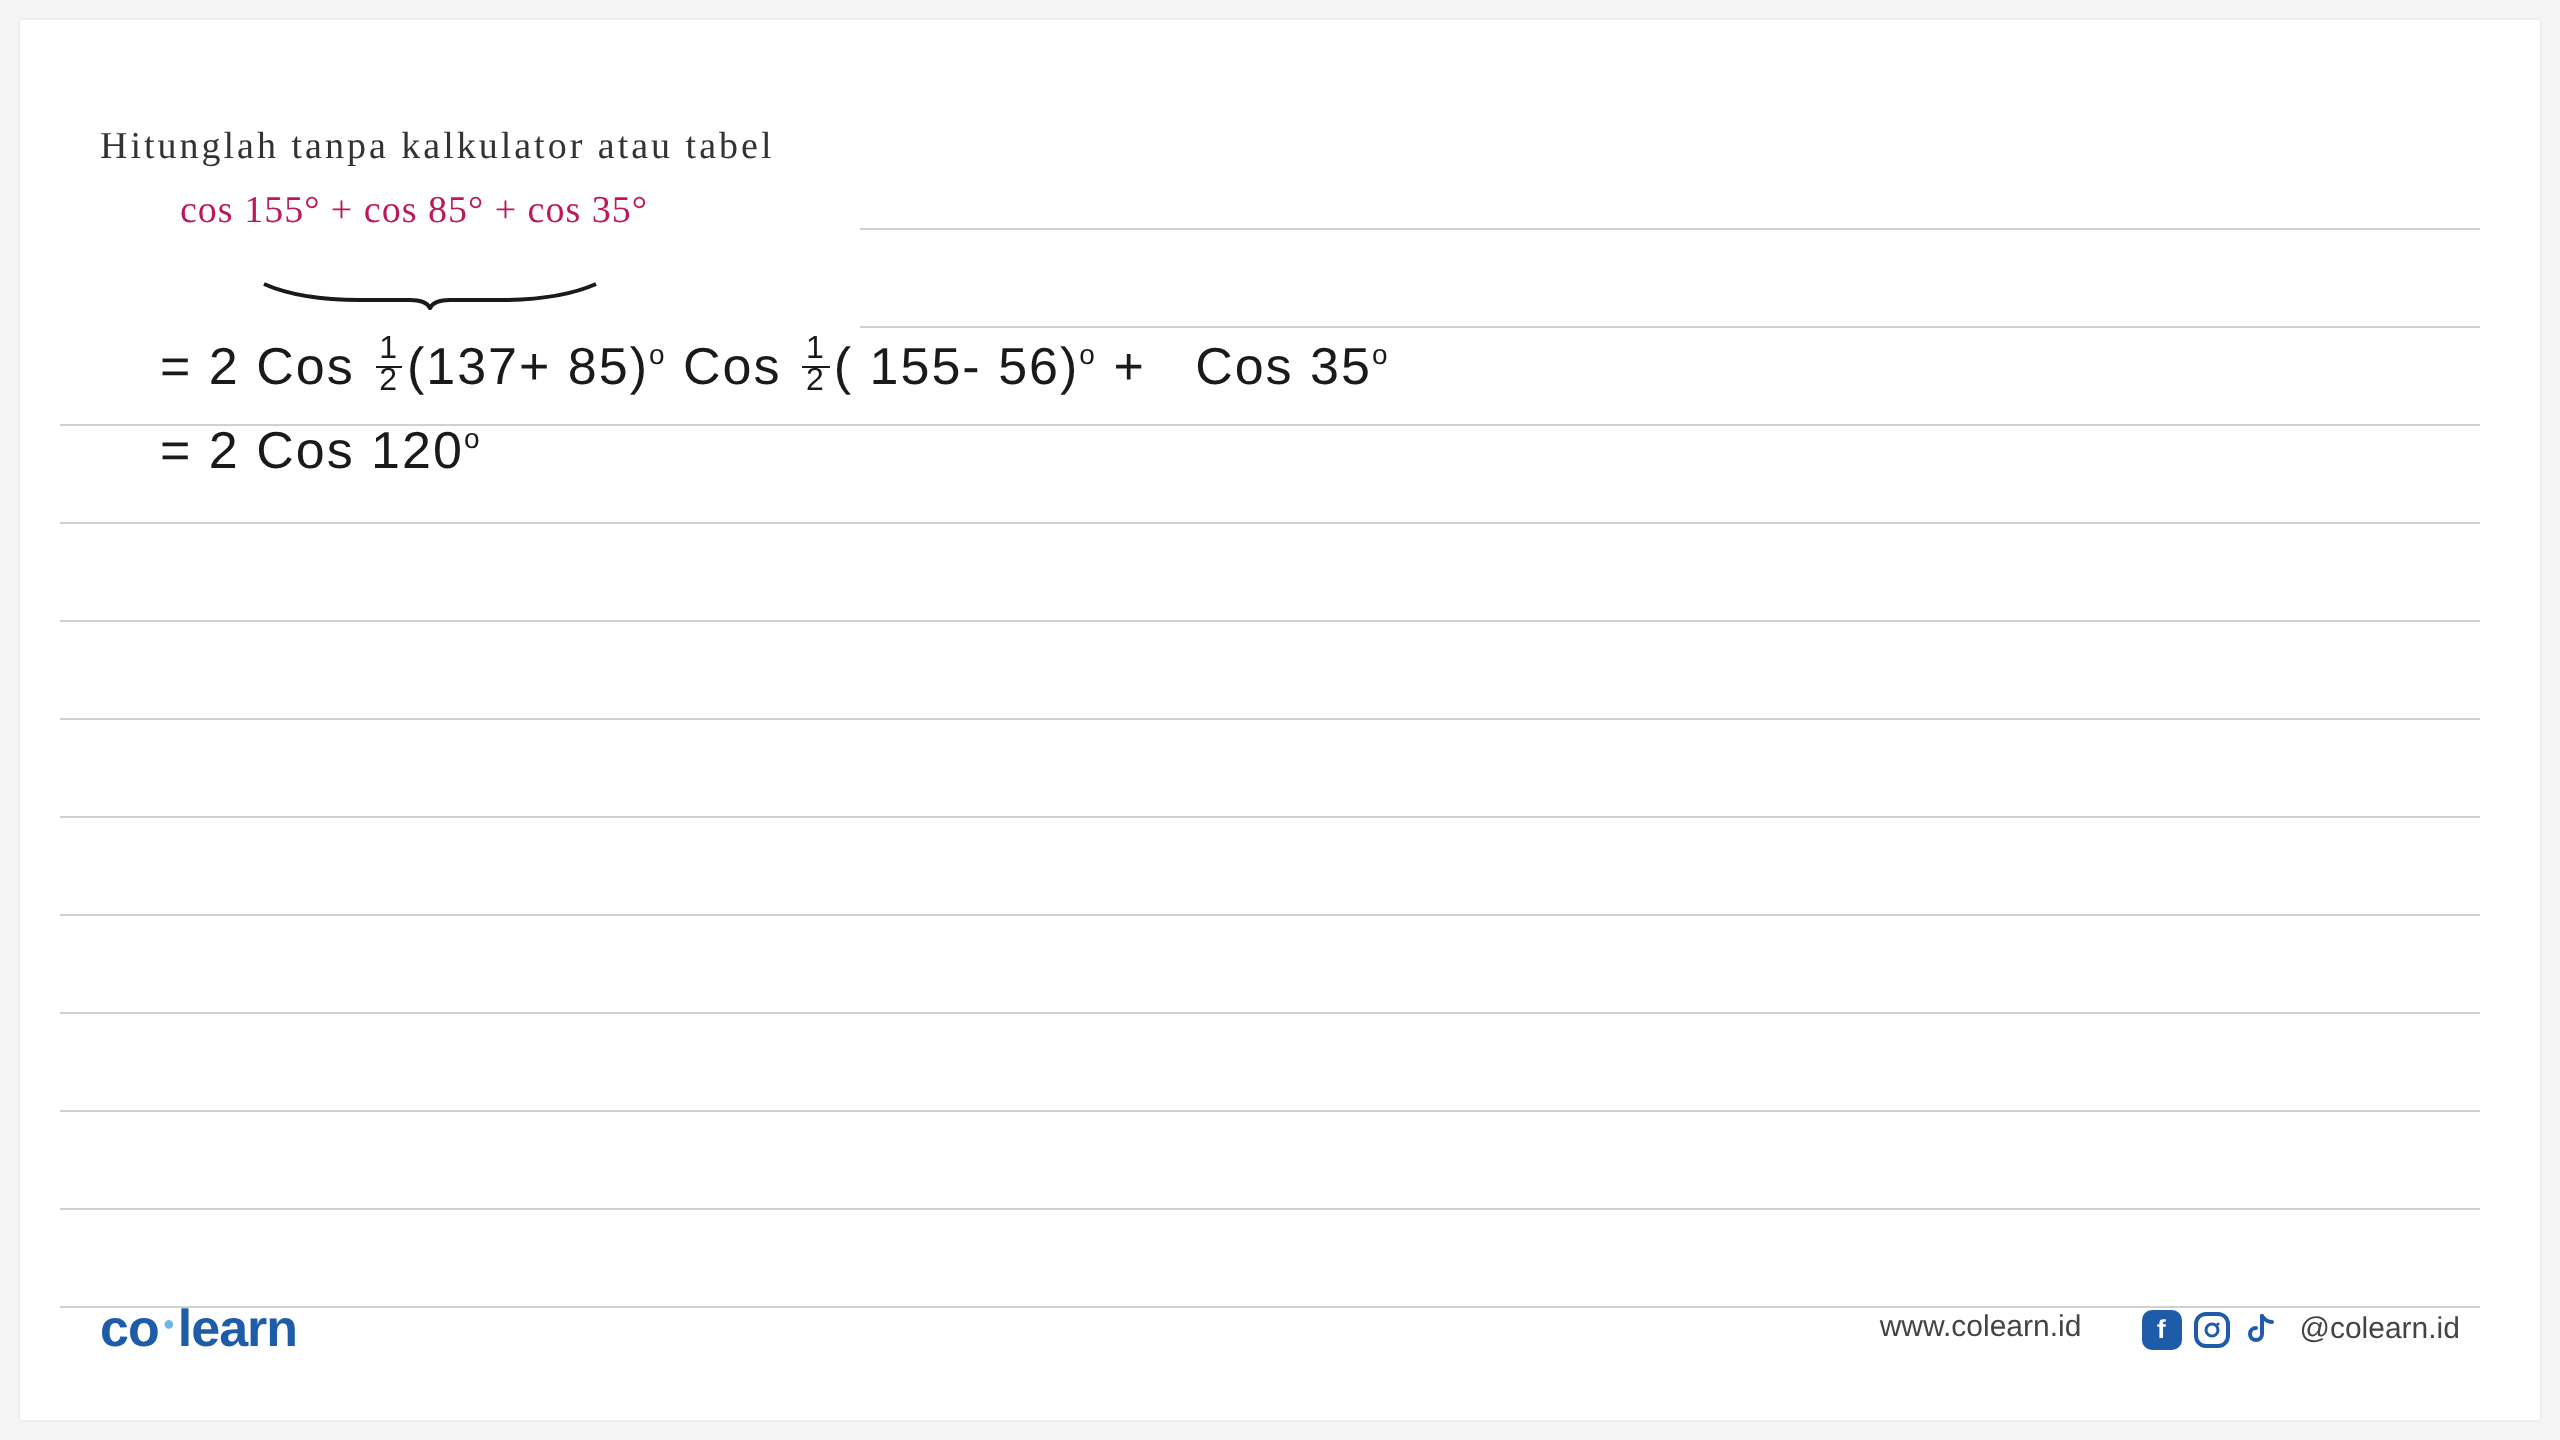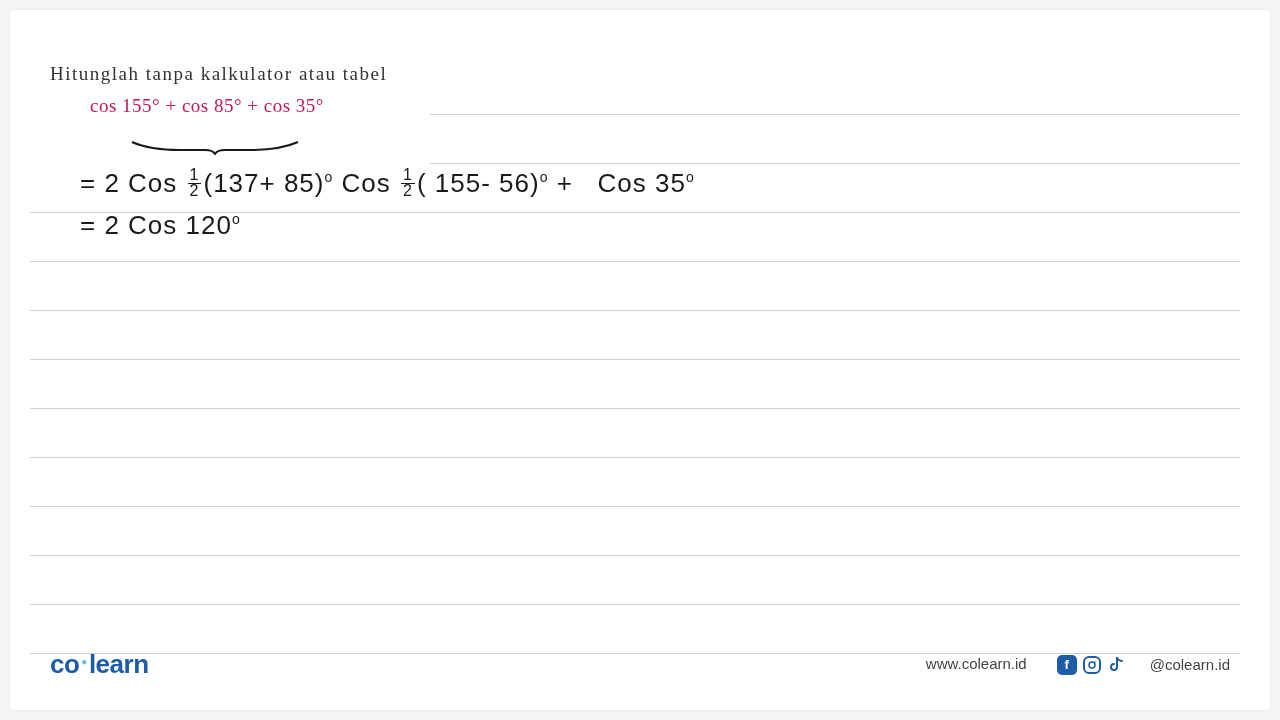--- a/index.html
+++ b/index.html
@@ -159,21 +159,21 @@
     }
     .social-icon.tiktok {
       background: transparent;
       color: #1e5ba8;
       font-size: 18px;
     }
     .handle {
       font-size: 15px;
       color: #444;
       font-family: Arial, sans-serif;
-      margin-left: 17px;
+      margin-left: 3px;
     }
   </style>
 </head>
 <body>
 
 <div class="page">
 
   <div class="lines-container">
     <div class="line short"></div>
     <div class="line short"></div>

